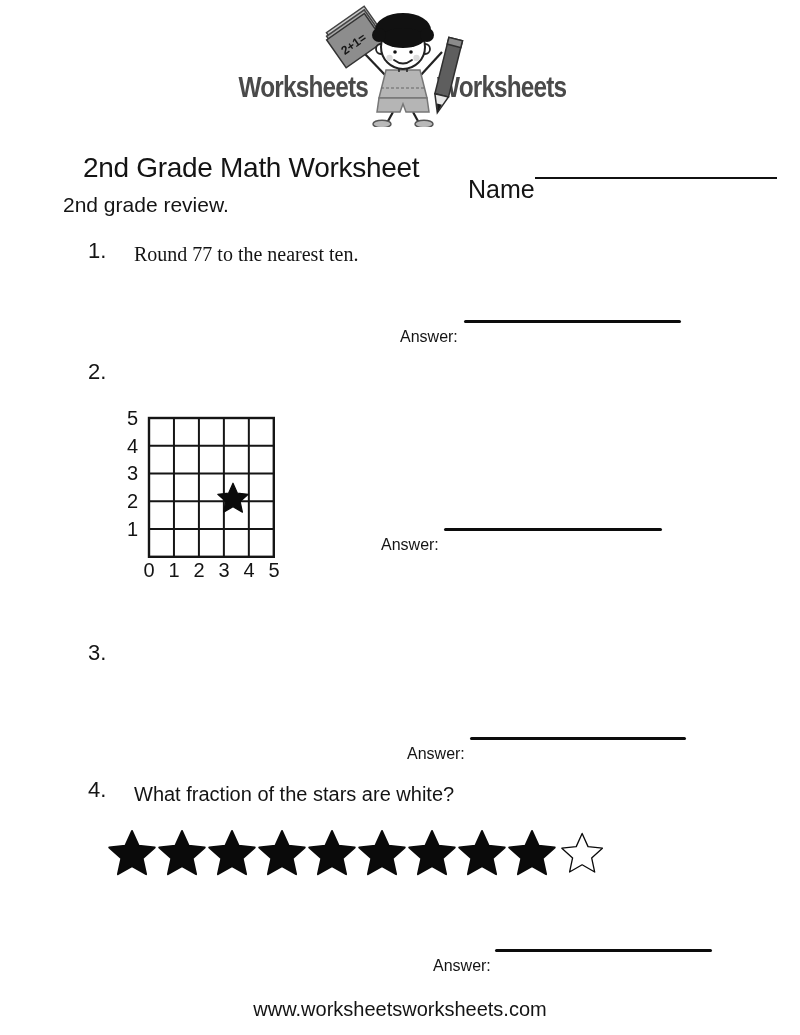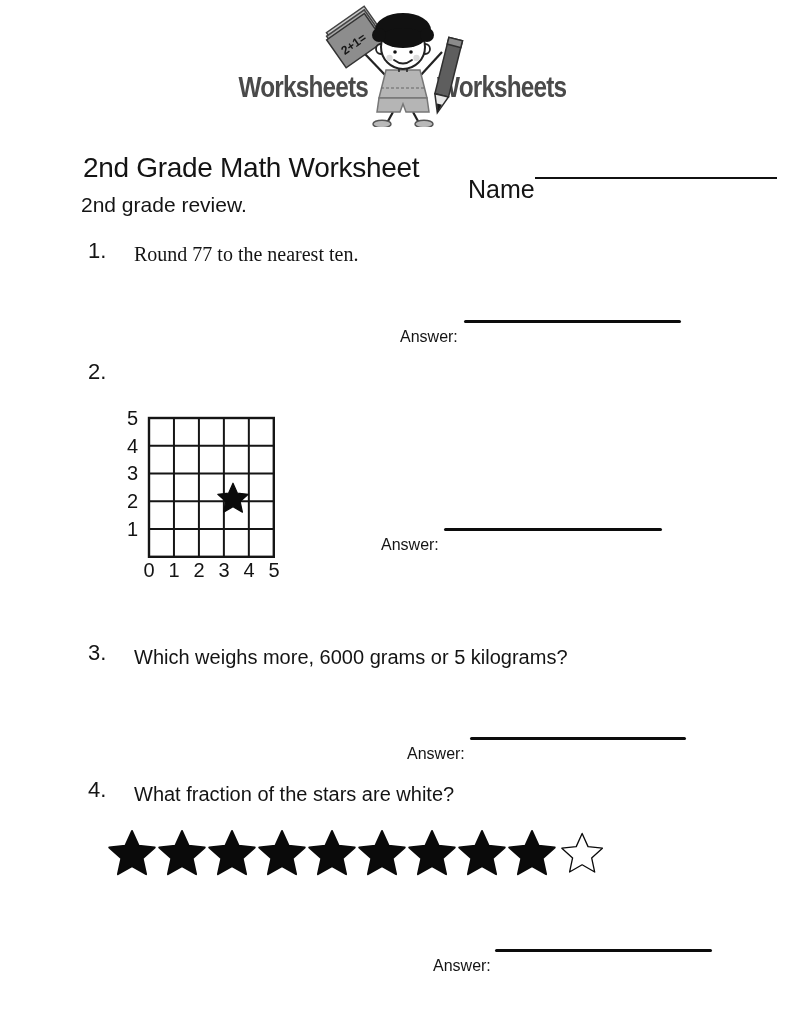--- a/index.html
+++ b/index.html
@@ -20,21 +20,21 @@
     letter-spacing:-1px;line-height:1;white-space:nowrap;
   }
   .logo-word.left{right:432px;transform:scaleX(.84);transform-origin:right center;}
   .logo-word.right{left:437px;transform:scaleX(.84);transform-origin:left center;}
   #kid-svg{position:absolute;left:325px;top:2px;}
 
   
   .title{left:63px;top:152px;font-size:28px;line-height:1.15;letter-spacing:-.3px;margin-left:20px;}
   .name-label{left:468px;top:148px;font-size:25px;margin-top:27px;}
   .name-line{left:535px;top:162px;width:242px;height:15px;border-bottom:2.5px solid #111;}
-  .subtitle{left:63px;top:193px;font-size:21px;margin-left:18px;}
+  .subtitle{left:63px;top:193px;font-size:21px;}
 
   
   .qnum{font-size:22px;line-height:1;}
   .qtext{font-size:20px;line-height:1.2;}
   .ans-label{font-size:16px;line-height:1;margin-top:16px;}
   .ans-line{position:absolute;height:3px;background:#0c0c0c;border-radius:2px;}
 
   #q1-num{left:88px;top:240px;}   #q1-text{left:134px;top:242px;font-family:Liberation Serif, serif;}
   #a1-label{left:400px;top:313px;} #a1-line{left:464px;top:320px;width:217px;}
 
@@ -151,21 +151,20 @@
   <div class="grid-xlabel" style="left:261px">5</div>
 
   <svg id="grid-star" viewBox="0 0 52 52" style="left: 215.88px; top: 482.28px;">
     <polygon points="26,2 33.2,18.1 50.7,20 37.6,31.8 41.3,49 26,40.2 10.7,49 14.4,31.8 1.3,20 18.8,18.1" fill="#0a0a0a" stroke="#0a0a0a" stroke-width="2" stroke-linejoin="round"></polygon>
   </svg>
 
   <div id="a2-label" class="abs ans-label">Answer:</div>
   <div id="a2-line" class="ans-line"></div>
 
   <div id="q3-num" class="abs qnum">3.</div>
-  <div id="q3-text" class="abs qtext">Which weighs more, 6000 grams or 5 kilograms?</div>
   <div id="a3-label" class="abs ans-label">Answer:</div>
   <div id="a3-line" class="ans-line"></div>
 
   <div id="q4-num" class="abs qnum">4.</div>
   <div id="q4-text" class="abs qtext">What fraction of the stars are white?</div>
   <div id="stars-row">
       <svg viewBox="0 0 52 52">
         <polygon points="26,2 33.2,18.1 50.7,20 37.6,31.8 41.3,49 26,40.2 10.7,49 14.4,31.8 1.3,20 18.8,18.1" fill="#0a0a0a" stroke="#0a0a0a" stroke-width="2" stroke-linejoin="round"></polygon>
       </svg>
       <svg viewBox="0 0 52 52">
@@ -192,14 +191,15 @@
       <svg viewBox="0 0 52 52">
         <polygon points="26,2 33.2,18.1 50.7,20 37.6,31.8 41.3,49 26,40.2 10.7,49 14.4,31.8 1.3,20 18.8,18.1" fill="#0a0a0a" stroke="#0a0a0a" stroke-width="2" stroke-linejoin="round"></polygon>
       </svg>
       <svg viewBox="0 0 52 52">
         <polygon points="26,2 33.2,18.1 50.7,20 37.6,31.8 41.3,49 26,40.2 10.7,49 14.4,31.8 1.3,20 18.8,18.1" fill="#ffffff" stroke="#0a0a0a" stroke-width="1.6" stroke-linejoin="round" transform="translate(3,3) scale(0.89)"></polygon>
       </svg>
     </div>
   <div id="a4-label" class="abs ans-label">Answer:</div>
   <div id="a4-line" class="ans-line"></div>
 
+  <div class="abs footer">www.worksheetsworksheets.com</div>
 
 </div>
 
 </body></html>

